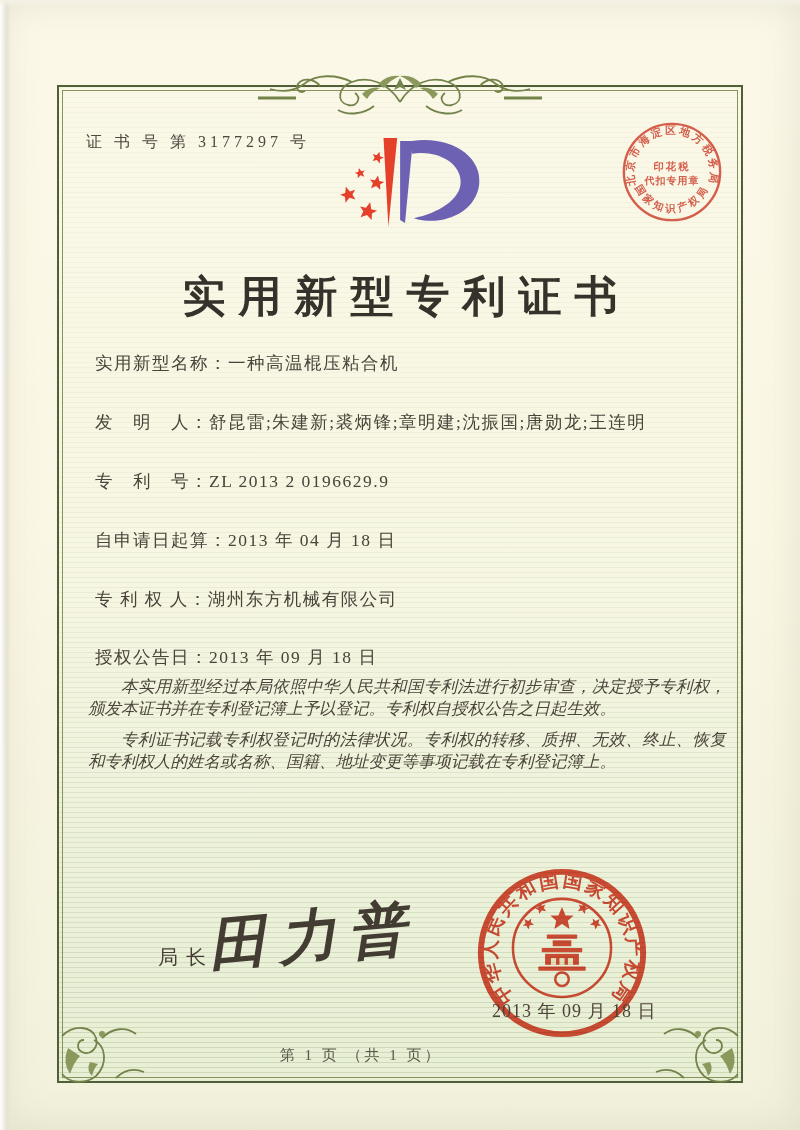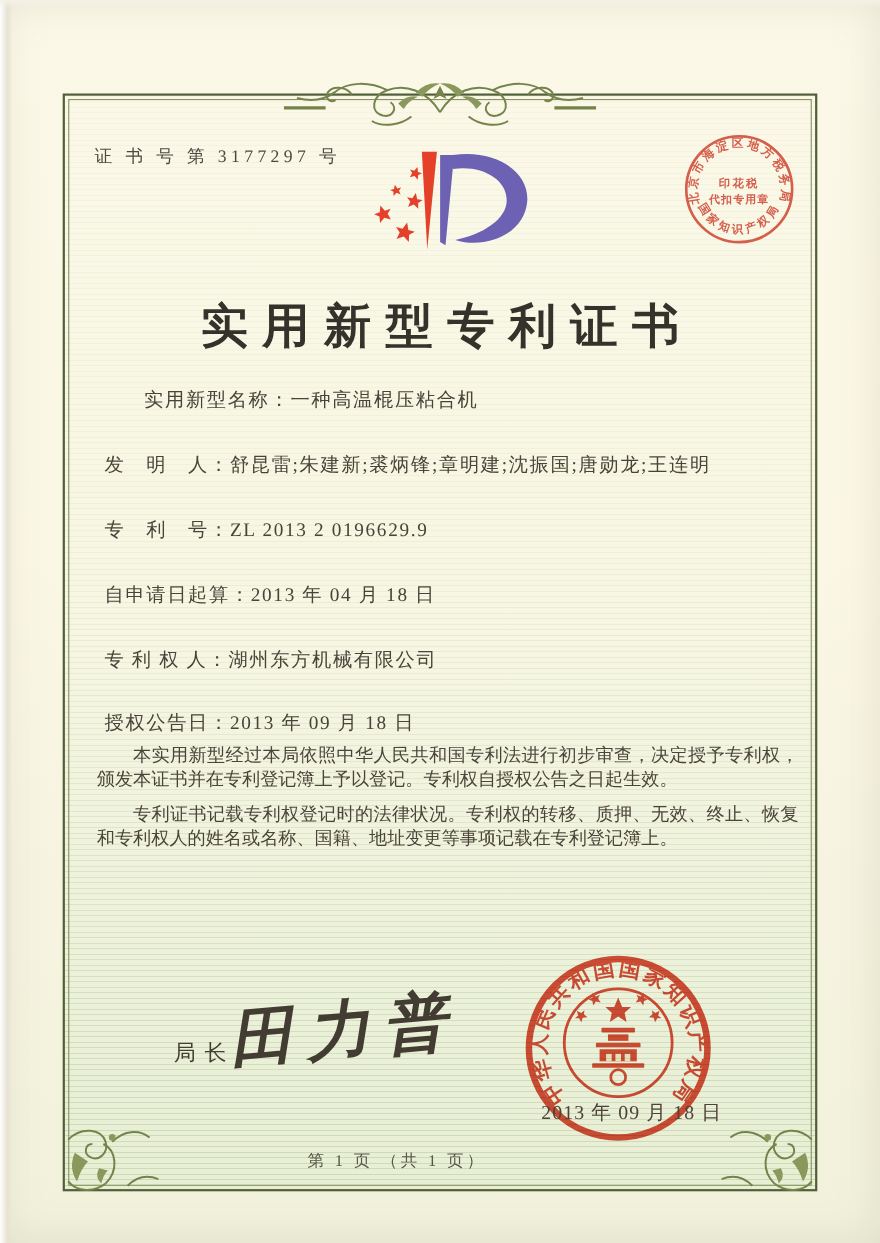--- a/index.html
+++ b/index.html
@@ -33,25 +33,25 @@
   .cert-no { position:absolute; left:86px; top:132px; font-size:16px; letter-spacing:4px; color:#4e4840; }
 
   .logo { position:absolute; left:322px; top:124px; width:166px; height:116px; }
 
   .tax-stamp { position:absolute; left:617px; top:117px; width:110px; height:110px; opacity:.88; }
 
   .title { position:absolute; left:57px; top:242px; width:686px; text-align:center;
            font-size:43px; font-weight:bold; letter-spacing:13px; text-indent:13px; color:#35312b;margin-top:26px; }
 
   .field { position:absolute; left:95px; font-size:17.5px; color:#49433a; letter-spacing:1.5px; white-space:nowrap; }
-  .f0{top:351px;margin-left:36px;} .f1{top:410px;} .f2{top:469px;} .f3{top:528px;} .f4{top:587px;} .f5{top:645px;}
+  .f0{top:351px;} .f1{top:410px;} .f2{top:469px;} .f3{top:528px;} .f4{top:587px;} .f5{top:645px;}
 
   .paras { position:absolute; left:88px; top:676px; width:638px; font-size:16.5px;
            line-height:22px; text-align:justify; color:#4b443a; }
-  .paras p { text-indent:2em; margin:0 0 9px 0; }
+  .paras p { text-indent:2em; margin:0 0 9px 0;font-style:italic; }
 
   .sign-label { position:absolute; left:158px; top:944px; font-size:20px; letter-spacing:8px; color:#433d33; }
   .sign-name  { position:absolute; left:208px; top:898px; font-size:58px; letter-spacing:12px;
                 color:#423c32; font-style:italic; font-weight:600; transform:rotate(-5deg); }
 
   .seal { position:absolute; left:469px; top:860px; width:186px; height:186px;
           mix-blend-mode:multiply; opacity:.92; }
   .seal-date { position:absolute; left:492px; top:999px; font-size:18px; letter-spacing:1px;
                color:#4e4238; z-index:6; }
 

